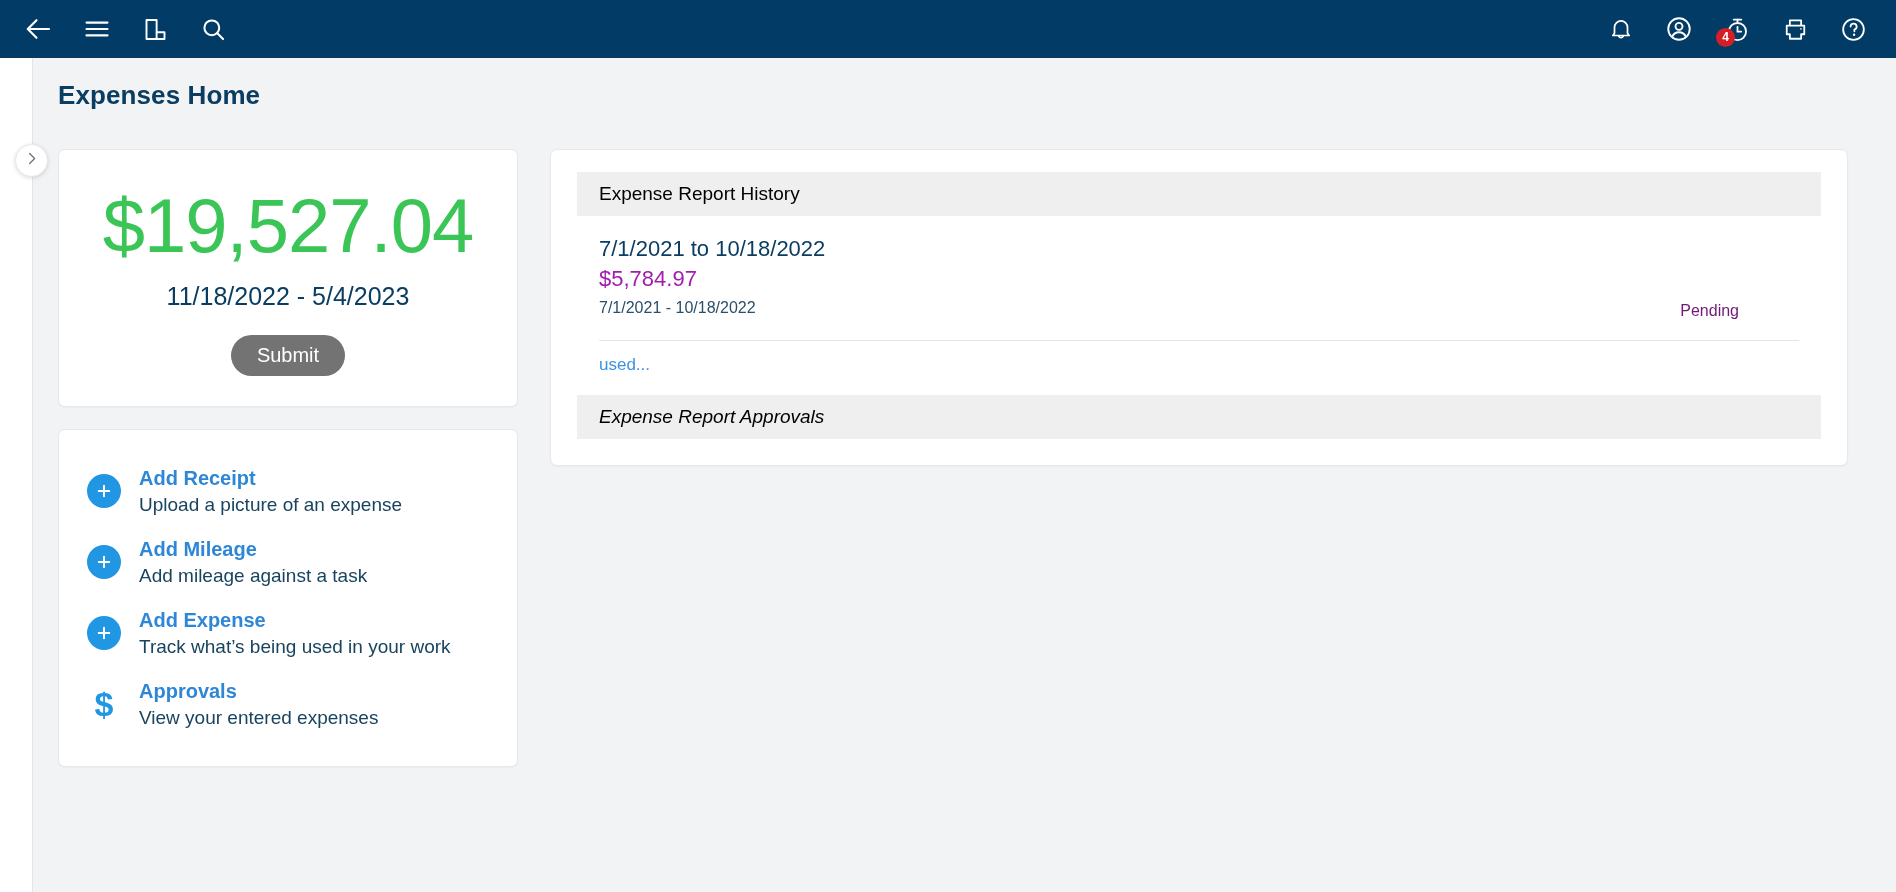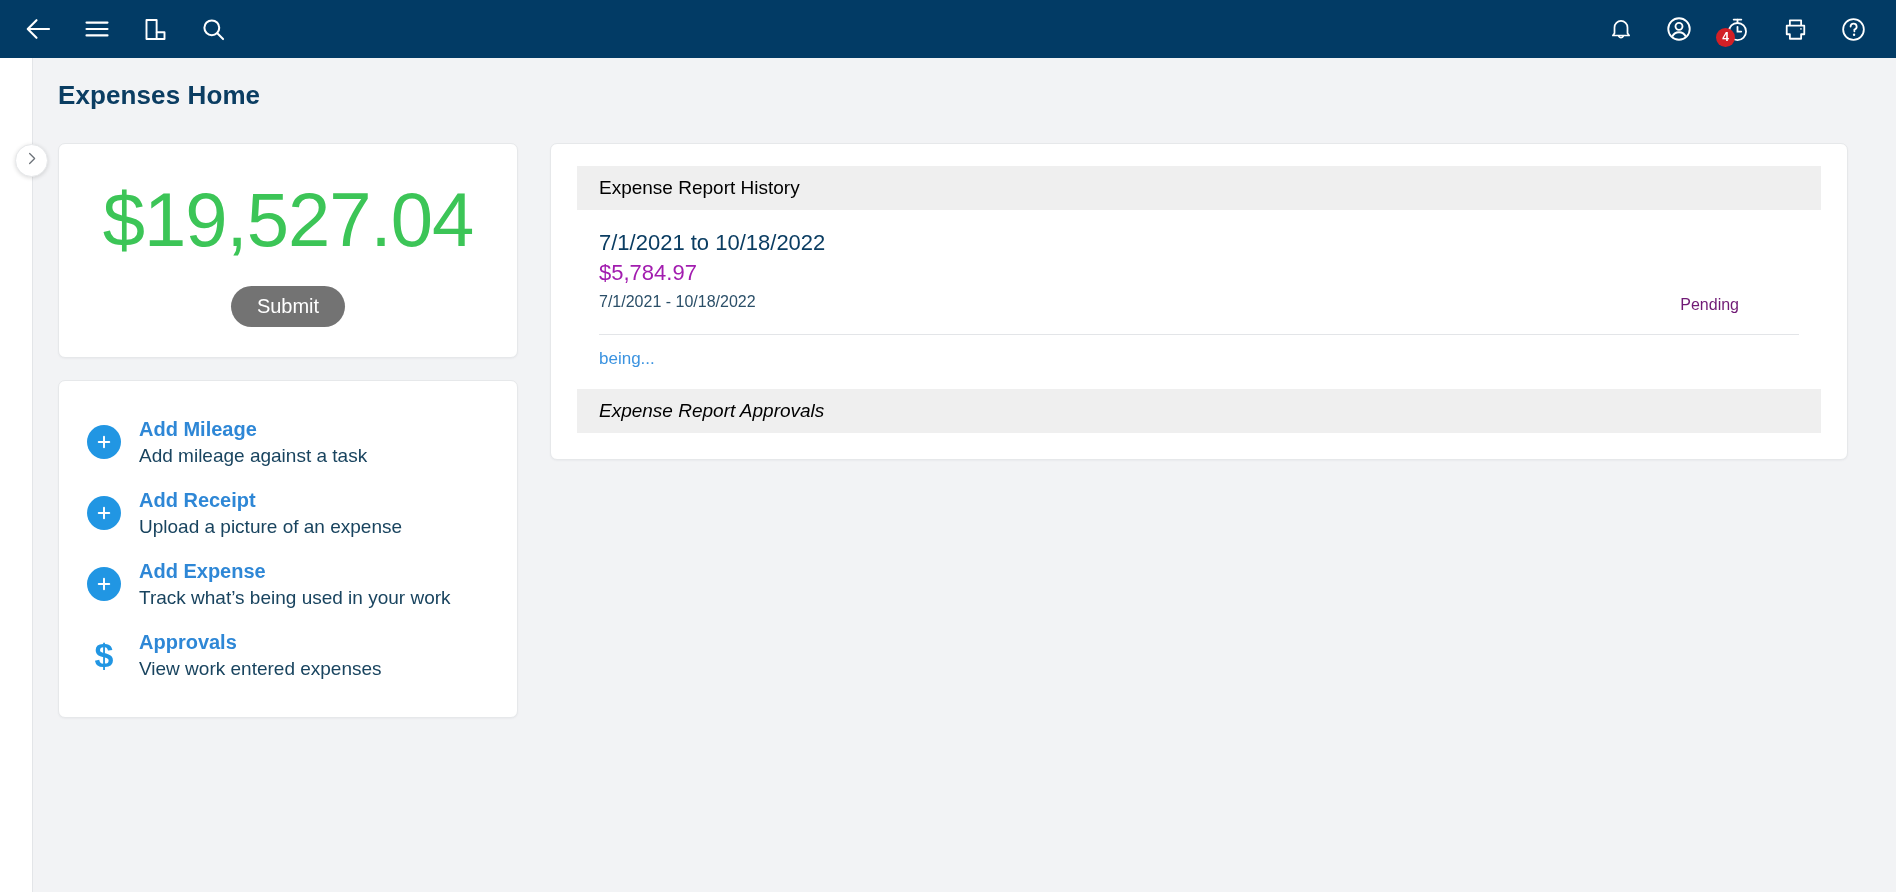--- a/index.html
+++ b/index.html
@@ -64,21 +64,21 @@
 
   .page-title {
     position: absolute;
     left: 58px; top: 22px;
     font-size: 26px; font-weight: 700;
     color: #0b3d62; letter-spacing: 0.1px;
   }
 
   .content {
     position: absolute;
-    left: 58px; top: 85px;
+    left: 58px; top: 91px;
     width: 1790px;
     display: flex;
     gap: 32px;
     align-items: flex-start;
   }
 
   
   .col-left { width: 460px; flex: 0 0 460px; }
   .card {
     background: #ffffff;
@@ -277,52 +277,53 @@
   </div>
 
   <div class="page-title">Expenses Home</div>
 
   <div class="content">
 
     <div class="col-left">
 
       <div class="card summary-card">
         <div class="summary-amount">$19,527.04</div>
+        <div class="summary-range">11/18/2022 - 5/4/2023</div>
         <button class="submit-btn">Submit</button>
       </div>
 
       <div class="card actions-card">
 
         <div class="action-row">
           <div class="action-ico">
             <div class="plus-circle">
               <svg width="18" height="18" viewBox="0 0 24 24" stroke="#ffffff" stroke-width="2.6" stroke-linecap="round">
                 <line x1="12" y1="5" x2="12" y2="19"></line>
                 <line x1="5" y1="12" x2="19" y2="12"></line>
               </svg>
             </div>
           </div>
           <div>
-            <div class="action-title">Add Mileage</div>
-            <div class="action-sub">Add mileage against a task</div>
+            <div class="action-title">Add Receipt</div>
+            <div class="action-sub">Upload a picture of an expense</div>
           </div>
         </div>
 
         <div class="action-row">
           <div class="action-ico">
             <div class="plus-circle">
               <svg width="18" height="18" viewBox="0 0 24 24" stroke="#ffffff" stroke-width="2.6" stroke-linecap="round">
                 <line x1="12" y1="5" x2="12" y2="19"></line>
                 <line x1="5" y1="12" x2="19" y2="12"></line>
               </svg>
             </div>
           </div>
           <div>
-            <div class="action-title">Add Receipt</div>
-            <div class="action-sub">Upload a picture of an expense</div>
+            <div class="action-title">Add Mileage</div>
+            <div class="action-sub">Add mileage against a task</div>
           </div>
         </div>
 
         <div class="action-row">
           <div class="action-ico">
             <div class="plus-circle">
               <svg width="18" height="18" viewBox="0 0 24 24" stroke="#ffffff" stroke-width="2.6" stroke-linecap="round">
                 <line x1="12" y1="5" x2="12" y2="19"></line>
                 <line x1="5" y1="12" x2="19" y2="12"></line>
               </svg>
@@ -333,21 +334,21 @@
             <div class="action-sub">Track what’s being used in your work</div>
           </div>
         </div>
 
         <div class="action-row">
           <div class="action-ico">
             <span class="dollar-glyph">$</span>
           </div>
           <div>
             <div class="action-title">Approvals</div>
-            <div class="action-sub">View work entered expenses</div>
+            <div class="action-sub">View your entered expenses</div>
           </div>
         </div>
 
       </div>
     </div>
 
     <div class="col-right">
       <div class="card panel-card">
 
         <div class="section-head">Expense Report History</div>
@@ -356,21 +357,21 @@
           <div class="report-main">
             <div class="report-range">7/1/2021 to 10/18/2022</div>
             <div class="report-amount">$5,784.97</div>
             <div class="report-sub">7/1/2021 - 10/18/2022</div>
           </div>
           <div class="report-status">Pending</div>
         </div>
 
         <div class="divider"></div>
 
-        <a class="more-link">being...</a>
+        <a class="more-link">used...</a>
 
         <div class="section-head second">Expense Report Approvals</div>
 
       </div>
     </div>
 
   </div>
 </div>
 
 </body></html>

